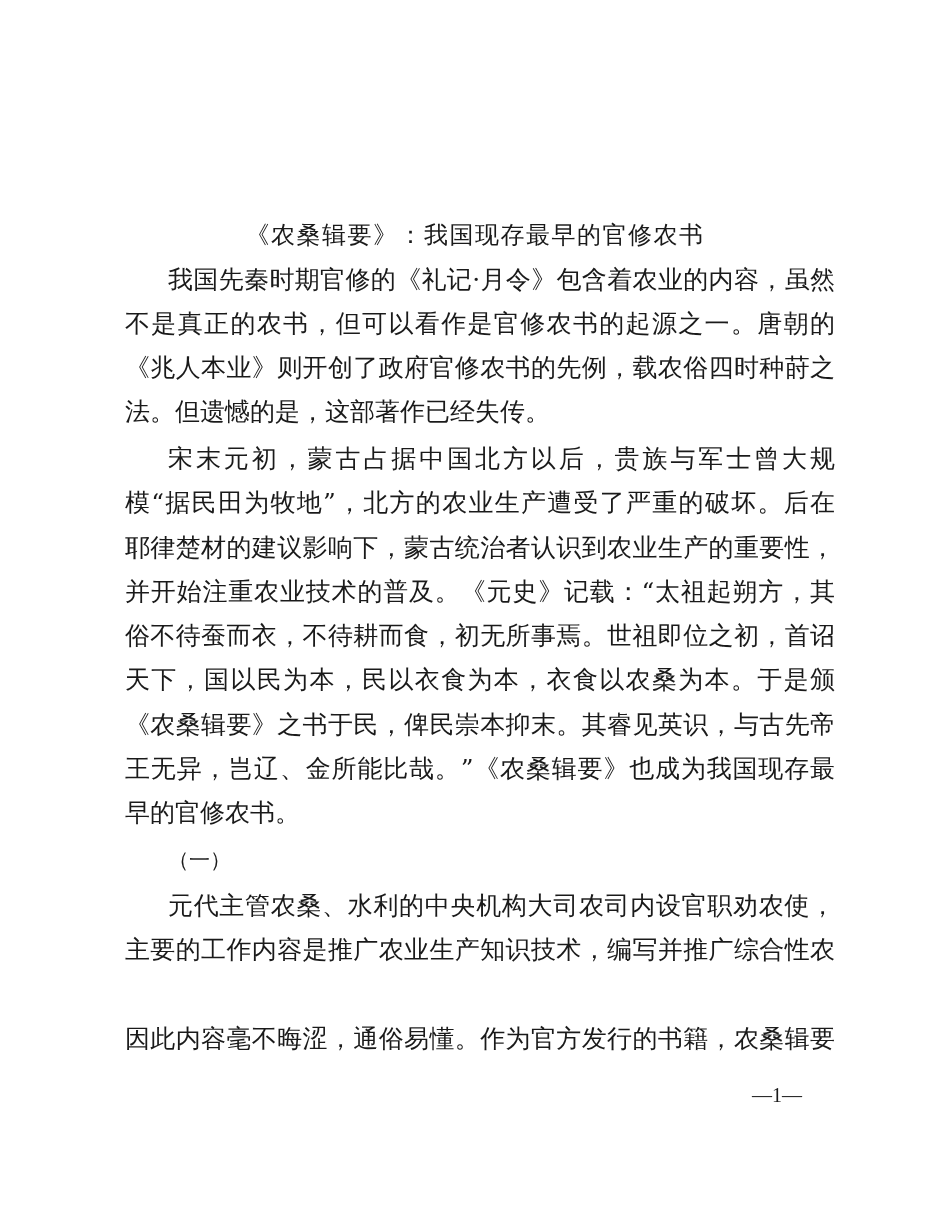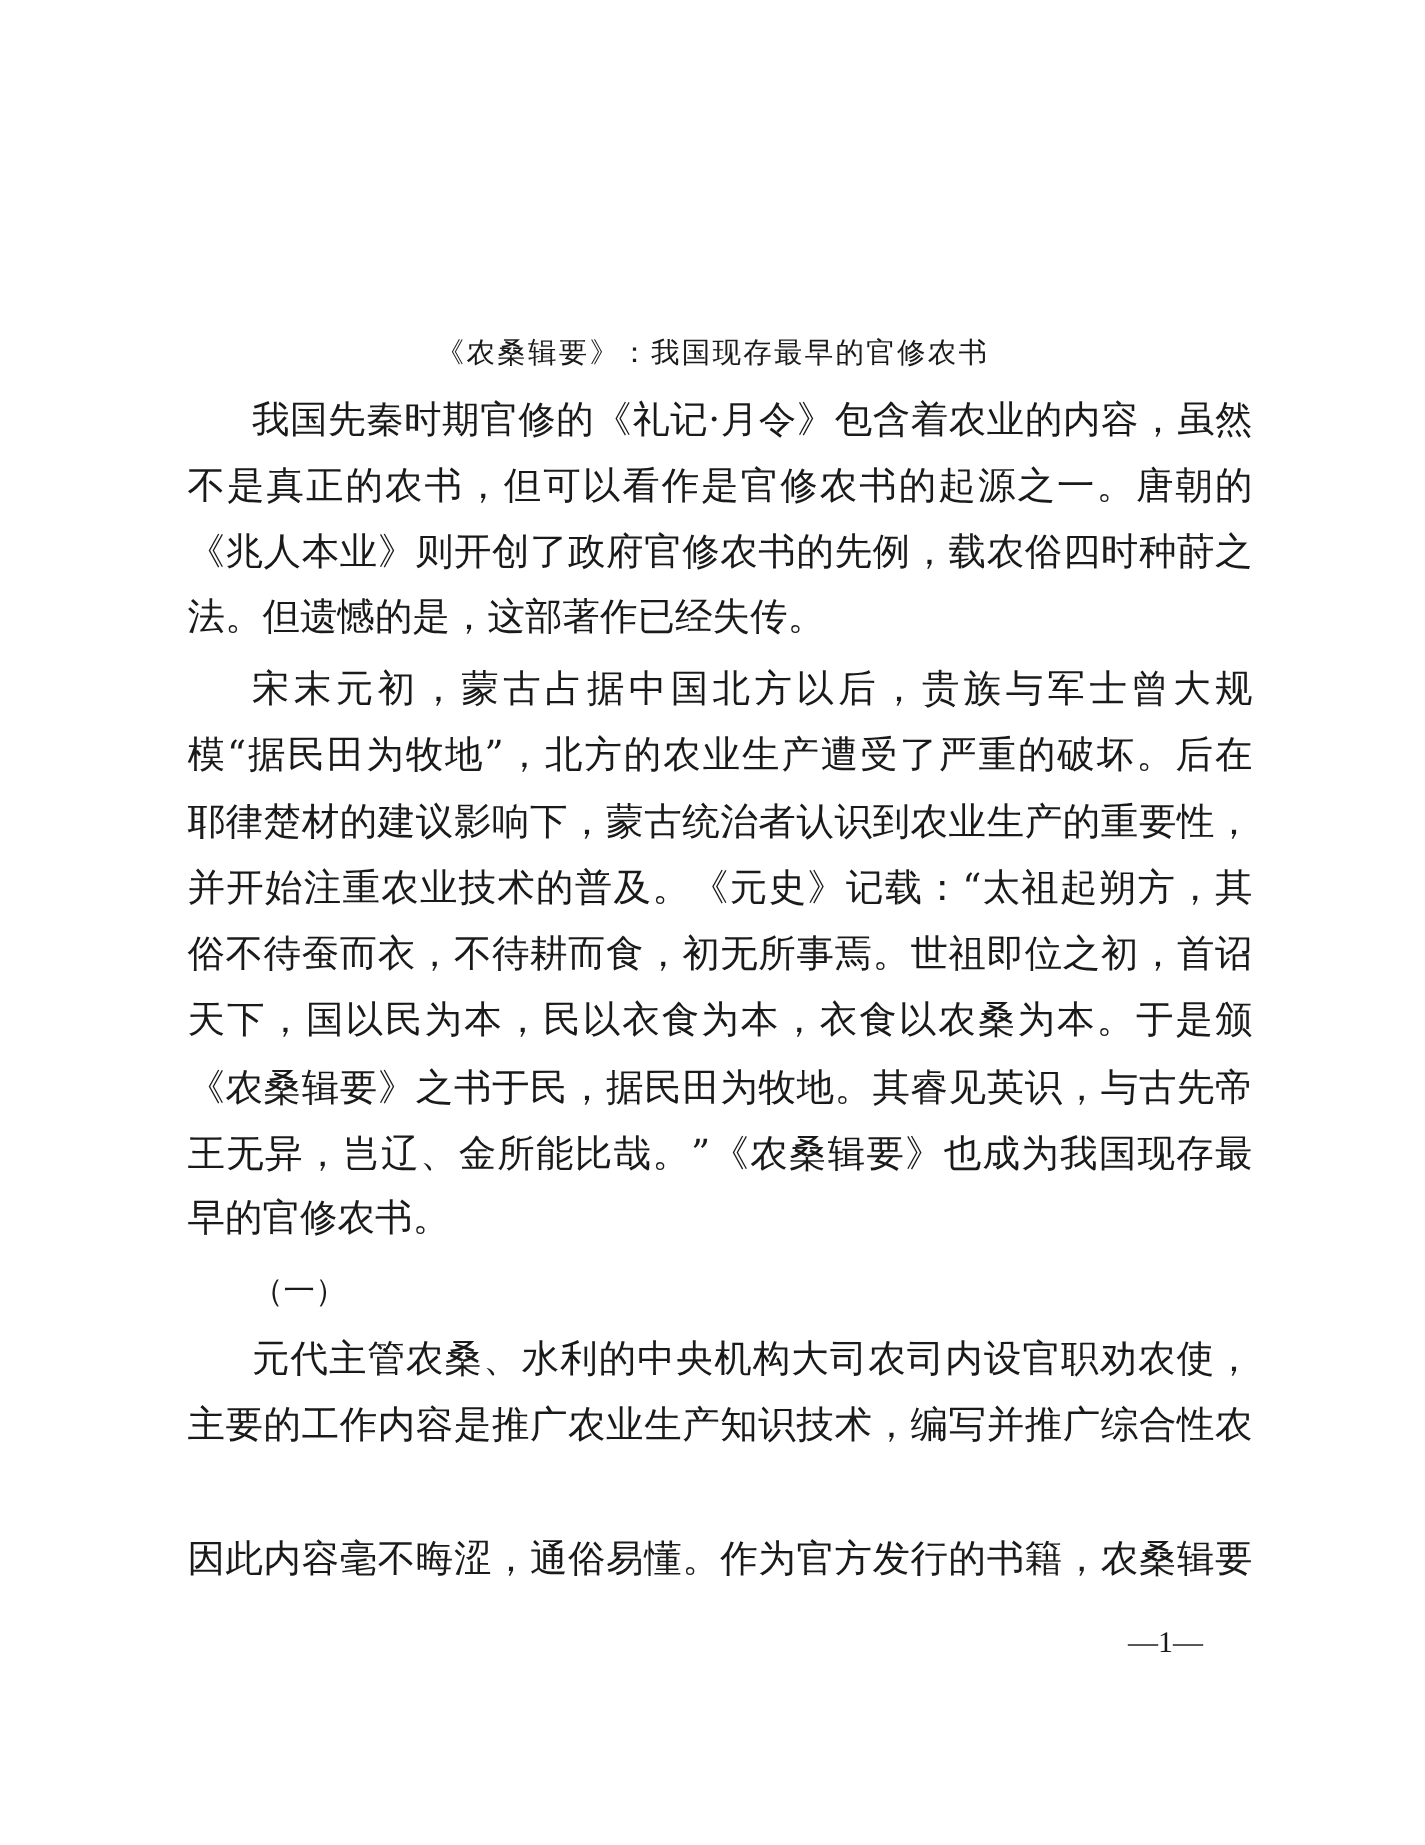--- a/index.html
+++ b/index.html
@@ -1,23 +1,23 @@
 <!DOCTYPE html>
 <html><head>
 <meta charset="utf-8">
 <style>
   html, body { margin: 0; padding: 0; background: #ffffff; }
   body { width: 950px; height: 1230px; position: relative; overflow: hidden;
          font-family: "DejaVu Serif", "Liberation Serif", serif; color: #1a1a1a; }
   .page { position: absolute; left: 0; top: 0; width: 950px; height: 1230px; background: #fff; }
   .title { position: absolute; left: 0; width: 950px; top: 220px; text-align: center;
-           font-size: 19px; letter-spacing: 1.5px; line-height: 30px; }
+           font-size: 24px; letter-spacing: 1.5px; line-height: 30px; }
   .line { position: absolute; left: 125px; width: 710px; font-size: 25px; line-height: 30px;
           white-space: nowrap; text-align: justify; text-align-last: justify; letter-spacing: 0; }
-  .line.last { text-align-last: left; font-family: Liberation Serif, serif; }
+  .line.last { text-align-last: left; }
   .line.indent { left: 168px; width: 667px; }
   .heading { position: absolute; left: 168px; font-size: 21px; line-height: 30px; }
   .pagenum { position: absolute; left: 752px; top: 1082px; font-size: 20px; line-height: 26px;
              font-family: "Liberation Serif", serif; }
 </style>
 </head>
 <body>
 
 <div class="page">
   <div class="title">《农桑辑要》：我国现存最早的官修农书</div>
@@ -26,21 +26,21 @@
   <div class="line" style="top:309px">不是真正的农书，但可以看作是官修农书的起源之一。唐朝的</div>
   <div class="line" style="top:353px">《兆人本业》则开创了政府官修农书的先例，载农俗四时种莳之</div>
   <div class="line last" style="top:397px">法。但遗憾的是，这部著作已经失传。</div>
 
   <div class="line indent" style="top:444px">宋末元初，蒙古占据中国北方以后，贵族与军士曾大规</div>
   <div class="line" style="top:488px">模“据民田为牧地”，北方的农业生产遭受了严重的破坏。后在</div>
   <div class="line" style="top:577px">并开始注重农业技术的普及。《元史》记载：“太祖起朔方，其</div>
   <div class="line" style="top:533px">耶律楚材的建议影响下，蒙古统治者认识到农业生产的重要性，</div>
   <div class="line" style="top:621px">俗不待蚕而衣，不待耕而食，初无所事焉。世祖即位之初，首诏</div>
   <div class="line" style="top:665px">天下，国以民为本，民以衣食为本，衣食以农桑为本。于是颁</div>
-  <div class="line" style="top:710px">《农桑辑要》之书于民，据民田为牧地。其睿见英识，与古先帝</div>
+  <div class="line" style="top:710px">《农桑辑要》之书于民，俾民崇本抑末。其睿见英识，与古先帝</div>
   <div class="line" style="top:754px">王无异，岂辽、金所能比哉。”《农桑辑要》也成为我国现存最</div>
   <div class="line last" style="top:798px">早的官修农书。</div>
 
   <div class="heading" style="top:845px">（一）</div>
 
   <div class="line indent" style="top:891px">元代主管农桑、水利的中央机构大司农司内设官职劝农使，</div>
   <div class="line" style="top:935px">主要的工作内容是推广农业生产知识技术，编写并推广综合性农</div>
   <div class="line" style="top:1024px">因此内容毫不晦涩，通俗易懂。作为官方发行的书籍，农桑辑要</div>
 
   <div class="pagenum">—1—</div>

